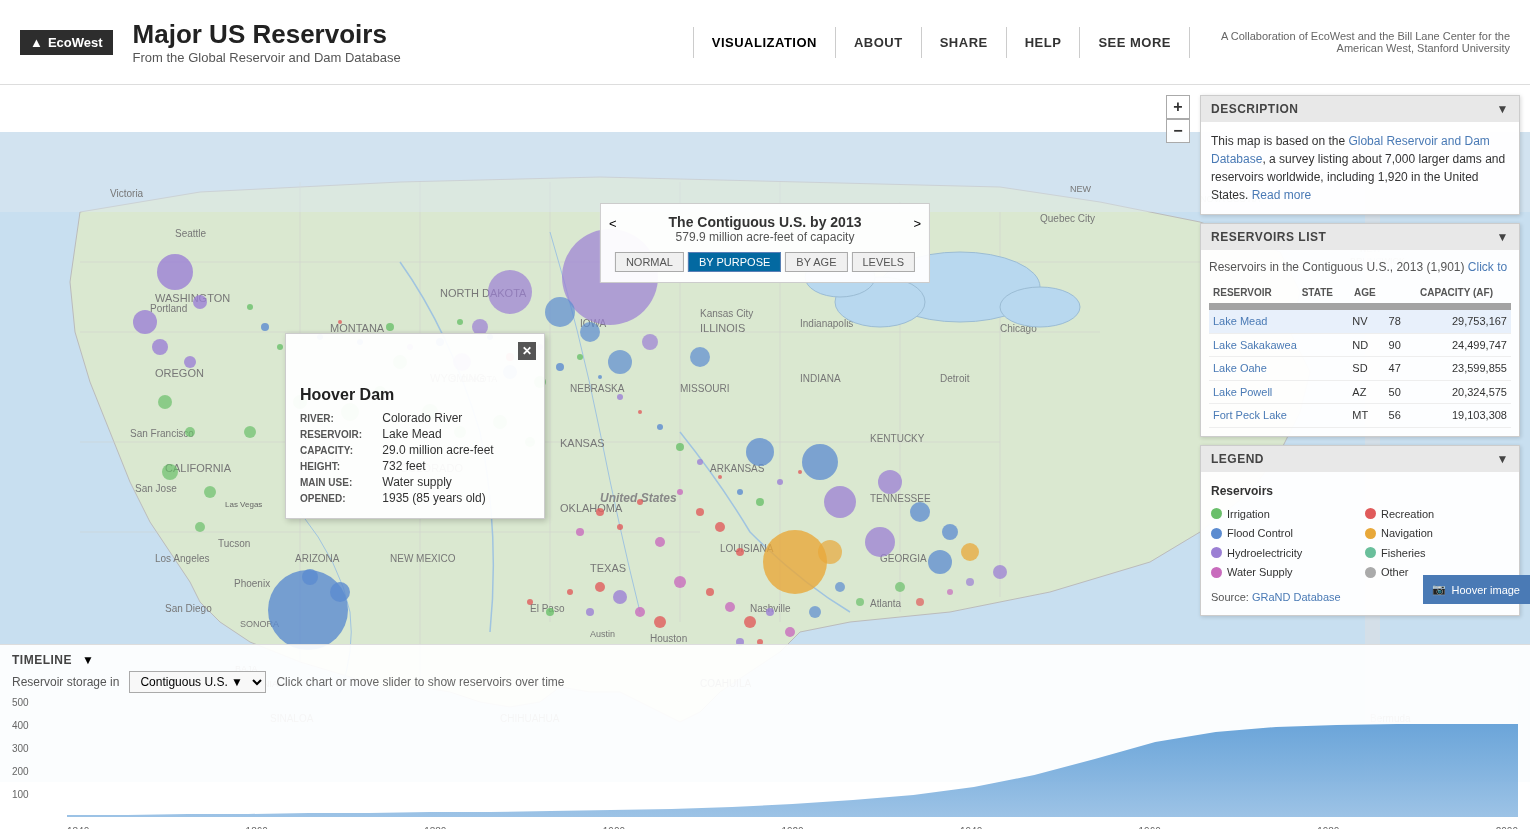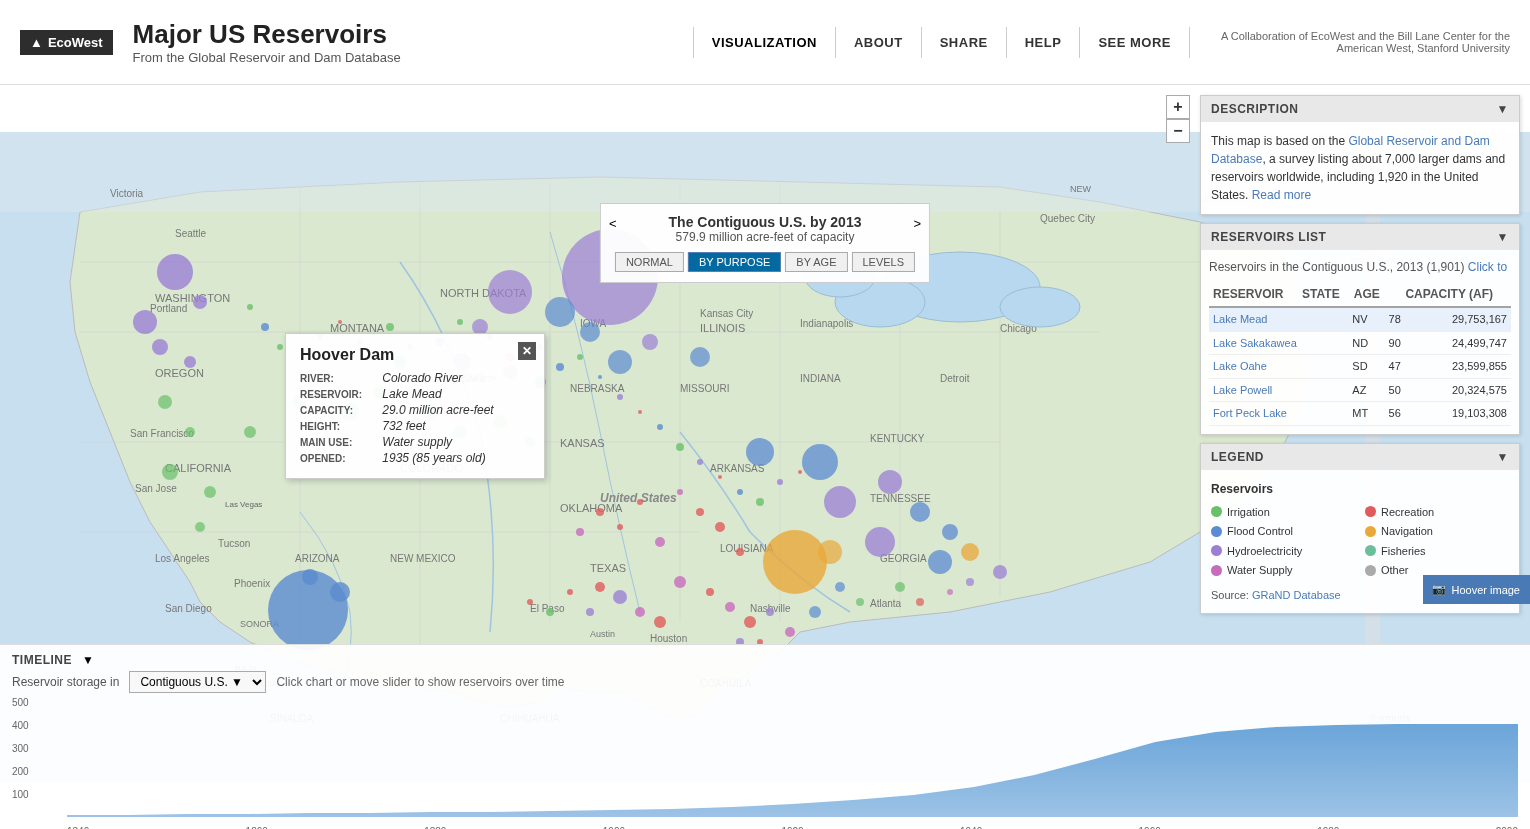--- a/index.html
+++ b/index.html
@@ -82,40 +82,41 @@
       padding: 12px 14px;
       width: 260px;
       font-size: 12px;
       box-shadow: 2px 2px 6px rgba(0,0,0,0.2);
     }
     #popup-hoover h3 {
       font-size: 16px;
       font-weight: bold;
       margin-bottom: 6px;
       color: #222;
+      margin-top: 40px;
     }
     #popup-hoover .close-btn {
       position: absolute;
       top: 8px;
       right: 8px;
       width: 18px;
       height: 18px;
       background: #555;
       color: #fff;
       font-size: 12px;
       display: flex;
       align-items: center;
       justify-content: center;
       cursor: pointer;
       font-weight: bold;
     }
     #popup-hoover table { width: 100%; border-collapse: collapse; }
     #popup-hoover td { padding: 1px 0; }
     #popup-hoover td:first-child { font-weight: bold; color: #555; font-size: 10px; text-transform: uppercase; white-space: nowrap; }
-    #popup-hoover td:last-child { color: #333; font-style: italic; }
+    #popup-hoover td:last-child { color: #333; }
 
     
     #caption-box {
       position: absolute;
       top: 118px;
       left: 50%;
       transform: translateX(-50%);
       background: rgba(255,255,255,0.95);
       border: 1px solid #ccc;
       padding: 10px 14px;
@@ -183,21 +184,21 @@
     .panel-body { padding: 10px; font-size: 12px; color: #333; line-height: 1.5; }
 
     
     #desc-panel .panel-body a { color: #4a7ab5; text-decoration: none; }
 
     
     #resv-panel .panel-body { padding: 8px; }
     .resv-subtitle { font-size: 12px; font-weight: bold; margin-bottom: 6px; }
     .resv-subtitle span { font-weight: normal; color: #555; }
     .resv-table { width: 100%; border-collapse: collapse; font-size: 11px; }
-    .resv-table th { text-align: left; font-weight: bold; color: #555; font-size: 12px; text-transform: uppercase; border-bottom: 2px solid #a3a3a3; padding: 3px 4px; }
+    .resv-table th { text-align: left; font-weight: bold; color: #555; font-size: 10px; text-transform: uppercase; border-bottom: 7px solid #a3a3a3; padding: 3px 4px; }
     .resv-table th.right { text-align: right; }
     .resv-table td { padding: 3px 4px; border-bottom: 1px solid #eee; }
     .resv-table td.blue-link { color: #4a7ab5; }
     .resv-table td.right { text-align: right; }
     .resv-table tr.highlighted { background: #e8f0fb; }
 
     
     #legend-panel .panel-body { }
     .legend-title { font-weight: bold; font-size: 12px; margin-bottom: 6px; }
     .legend-grid {

